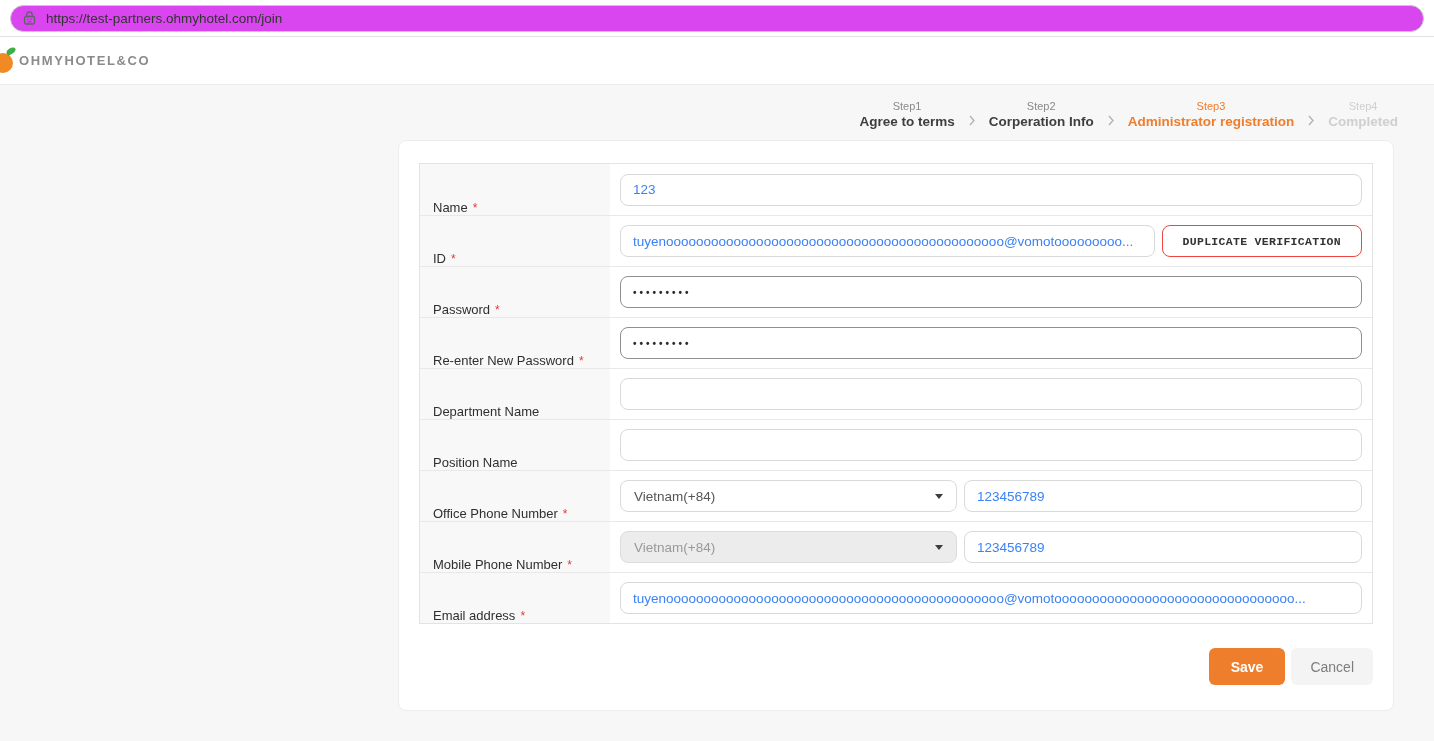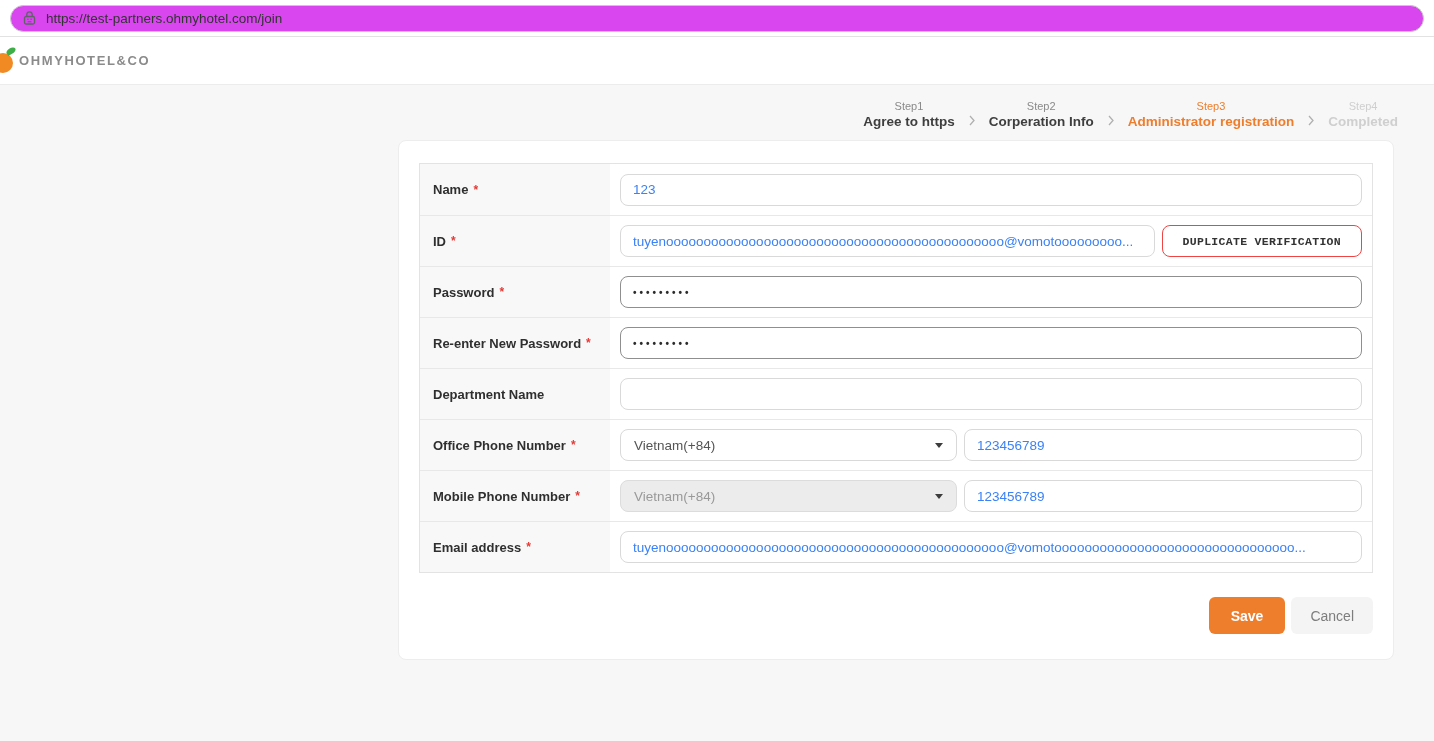--- a/index.html
+++ b/index.html
@@ -43,22 +43,22 @@
   
   .card {
     width:996px; margin:11px 40px 0 398px;
     background:#fff; border:1px solid #ededed; border-radius:8px;
   }
   .form-table { margin:22px 20px 0 20px; border:1px solid #e3e3e3; }
   .frow { display:flex; height:51px; border-top:1px solid #e8e8e8; }
   .frow:first-child { border-top:none; }
   .flabel {
     width:190px; flex:none; background:#f8f8f8;
-    display:flex; align-items:center; padding-left:13px;
-    font-size:13px; font-weight:bold; color:#2f2f2f;
+    display:flex; align-items:flex-end; padding-left:13px;
+    font-size:13px; font-weight:normal; color:#2f2f2f;
   }
   .req { color:#e53935; margin-left:5px; font-size:12px; }
   .fvalue { flex:1; min-width:0; display:flex; align-items:center; padding:0 10px; gap:7px; }
 
   .tinput {
     height:32px; border:1px solid #d9d9d9; border-radius:8px;
     padding:0 12px; font-size:13.5px; color:#3b82f6; background:#fff;
     font-family:inherit; outline:none; white-space:nowrap; text-overflow:ellipsis; overflow:hidden;
   }
   .fill { flex:1; min-width:0; }
@@ -114,21 +114,21 @@
       <span class="logo-circle"></span>
       <span class="logo-leaf"></span>
     </span>
     <span class="logo-text">OHMYHOTEL&amp;CO</span>
   </div>
 </div>
 
 <div class="steps">
   <div class="step">
     <div class="step-num">Step1</div>
-    <div class="step-title">Agree to https</div>
+    <div class="step-title">Agree to terms</div>
   </div>
   <span class="step-chevron">
     <svg width="8" height="13" viewBox="0 0 8 13">
         <polyline points="2,2 6,6.5 2,11" fill="none" stroke="#b0b0b0" stroke-width="1.3"></polyline>
       </svg>
   </span>
   <div class="step">
     <div class="step-num">Step2</div>
     <div class="step-title">Corperation Info</div>
   </div>
@@ -198,20 +198,28 @@
 
     <div class="frow">
       <div class="flabel">
         <span>Department Name</span>
       </div>
       <div class="fvalue">
         <input class="tinput fill" value="" style="">
       </div>
     </div>
 
+    <div class="frow">
+      <div class="flabel">
+        <span>Position Name</span>
+      </div>
+      <div class="fvalue">
+        <input class="tinput fill" value="" style="">
+      </div>
+    </div>
 
     <div class="frow">
       <div class="flabel">
         <span>Office Phone Number</span>
           <span class="req">*</span>
       </div>
       <div class="fvalue">
         <div class="fake-select">
           <span>Vietnam(+84)</span>
           <span class="caret"></span>

